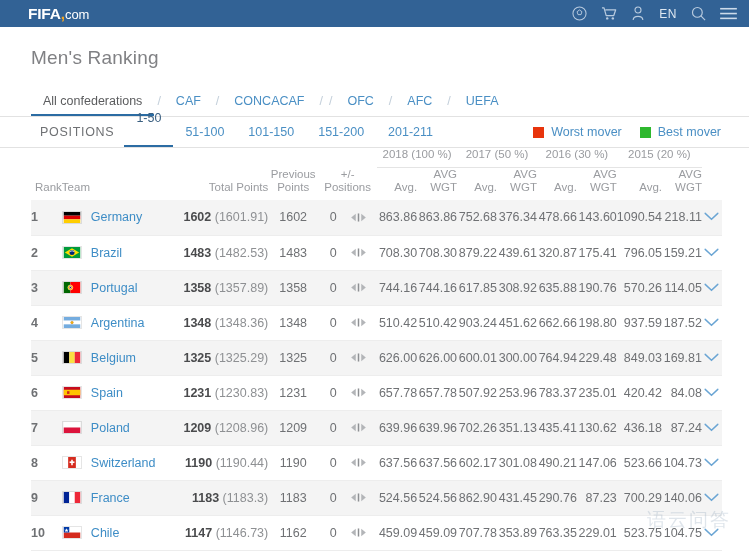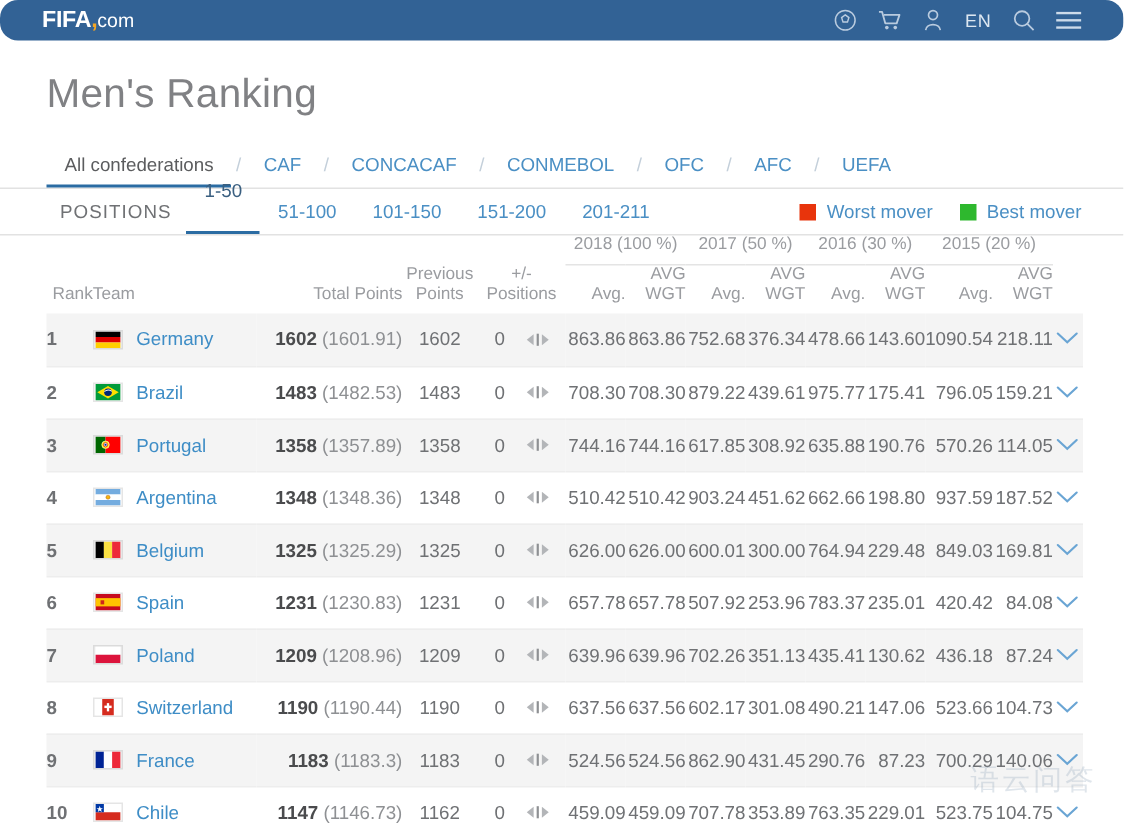--- a/index.html
+++ b/index.html
@@ -9,23 +9,22 @@
     font-family: "Liberation Sans", sans-serif;
     overflow: hidden;
   }
 
   
   .topbar {
     height: 27px;
     background: #326295;
     display: flex;
     align-items: center;
-    padding: 0 28px 0 28px;
+    padding: 0 12px 0 28px;
     position: relative;
-    border-radius: 12px;
   }
   .logo {
     color: #ffffff;
     font-size: 15px;
     font-weight: bold;
     letter-spacing: -0.2px;
     display: flex;
     align-items: baseline;
   }
   .logo .fifa { font-weight: bold; font-size: 15.5px; }
@@ -48,21 +47,21 @@
   .tb-icon svg { display: block; }
   .tb-lang {
     color: #dde7f1;
     font-size: 12px;
     letter-spacing: 0.5px;
     cursor: pointer;
   }
 
   
   .page-title {
-    font-size: 27px;
+    font-size: 19px;
     font-weight: normal;
     color: #808184;
     padding: 20px 0 0 31px;
     letter-spacing: 0.2px;
   }
 
   
   .conf-nav {
     margin-top: 18px;
     padding-left: 31px;
@@ -255,21 +254,20 @@
 
   <h1 class="page-title">Men's Ranking</h1>
 
   <nav class="conf-nav">
     <div class="conf-item active">All confederations</div>
     <span class="conf-sep">/</span>
     <div class="conf-item">CAF</div>
     <span class="conf-sep">/</span>
     <div class="conf-item">CONCACAF</div>
     <span class="conf-sep">/</span>
-    <div class="conf-item">CONMEBOL</div>
     <span class="conf-sep">/</span>
     <div class="conf-item">OFC</div>
     <span class="conf-sep">/</span>
     <div class="conf-item">AFC</div>
     <span class="conf-sep">/</span>
     <div class="conf-item">UEFA</div>
   </nav>
 
   <div class="pos-bar">
     <span class="pos-label">POSITIONS</span>
@@ -377,21 +375,21 @@
                 <span class="arrow-lr"><svg width="15" height="11" viewBox="0 0 16 12">
                     <polygon points="0,6 5,2 5,10" fill="#b3b5b8"></polygon>
                     <polygon points="16,6 11,2 11,10" fill="#b3b5b8"></polygon>
                     <rect x="7.2" y="1.6" width="1.6" height="8.8" fill="#8e9093"></rect>
                   </svg></span>
               </span></td>
             <td class="c-num">708.30</td>
             <td class="c-num">708.30</td>
             <td class="c-num">879.22</td>
             <td class="c-num">439.61</td>
-            <td class="c-num">975.77</td>
+            <td class="c-num">320.87</td>
             <td class="c-num">175.41</td>
             <td class="c-num">796.05</td>
             <td class="c-num">159.21</td>
             <td class="c-chev"><span class="chev"><svg width="15" height="9" viewBox="0 0 16 10">
                   <polyline points="1,1.5 8,8 15,1.5" fill="none" stroke="#6aa5d4" stroke-width="1.6" stroke-linecap="round"></polyline>
                 </svg></span></td>
           </tr>
           <tr class="alt">
             <td class="c-rank">3</td>
             <td class="c-team">

